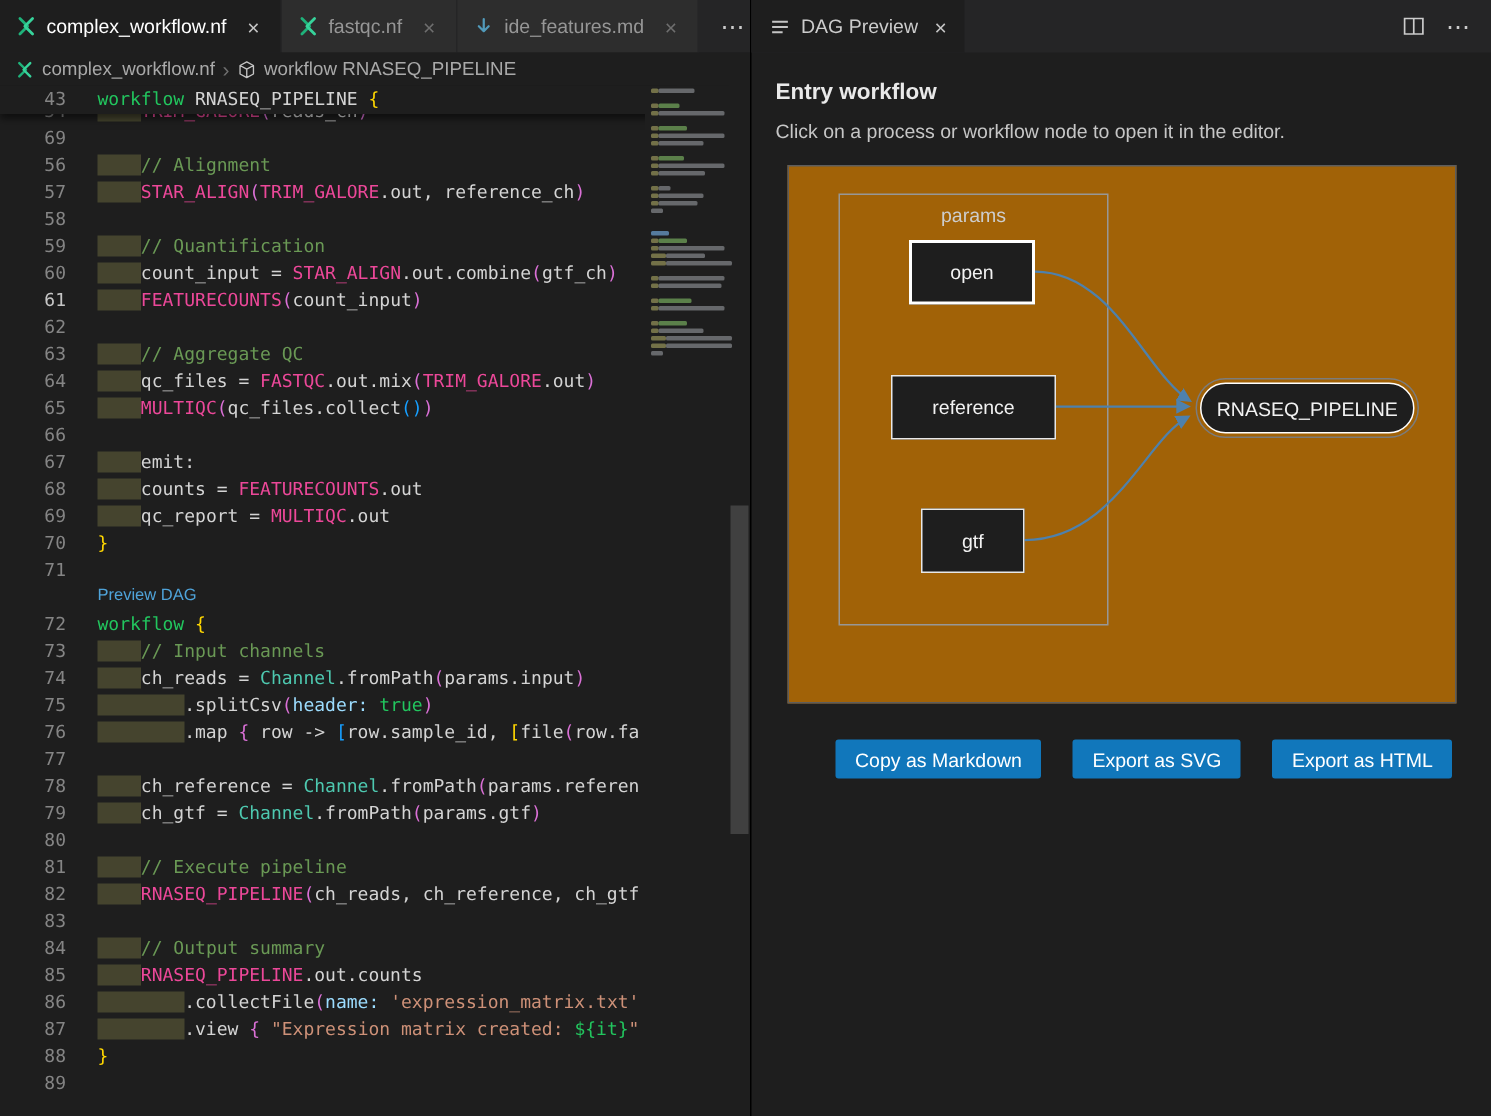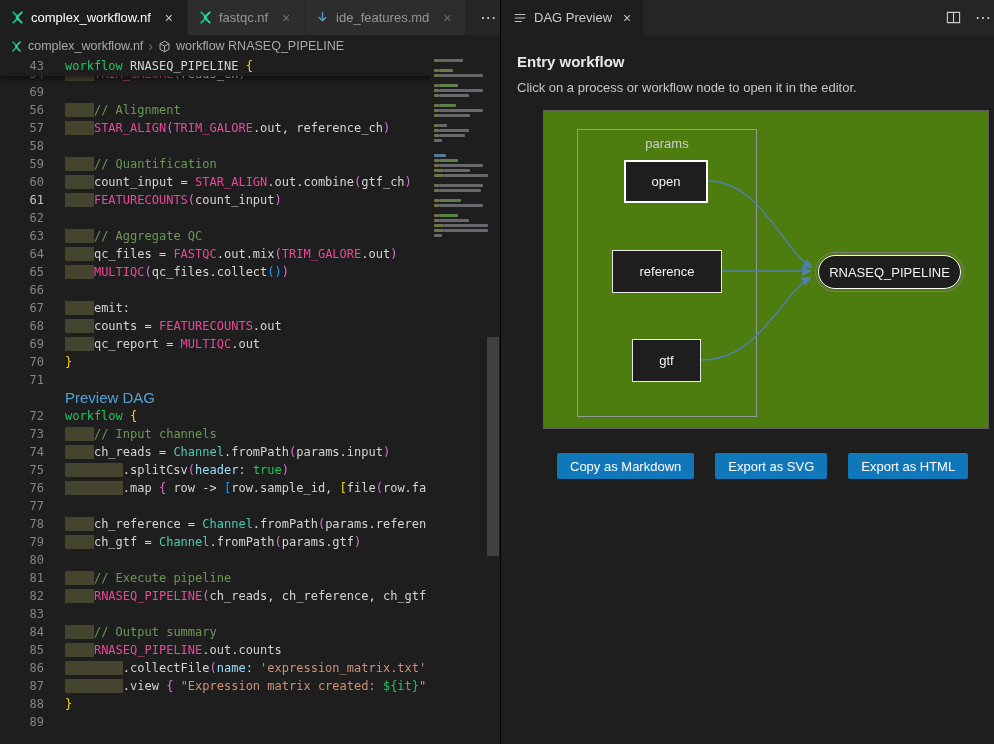--- a/index.html
+++ b/index.html
@@ -22,21 +22,21 @@
   .breadcrumb .sep { color: #6f6f6f; font-size: 14px; }
   .breadcrumb .bicon { display: flex; align-items: center; }
 
   .editor { position: relative; flex: 1; overflow: hidden; background: #1e1e1e; font-family: "DejaVu Sans Mono", monospace; font-size: 12px; line-height: 18px; }
   .code { position: absolute; top: 8px; left: 0; right: 0; }
   .crow { display: flex; height: 18px; white-space: pre; }
   .ln { flex: 0 0 44px; width: 44px; text-align: right; color: #858585; }
   .ln.active { color: #c6c6c6; }
   .txt { padding-left: 21px; white-space: pre; color: #d4d4d4; }
   .ind { background: #45442e; }
-  .codelens { padding-left: 21px; font-family: "Liberation Sans", sans-serif; font-size: 15px; line-height: 17px; color: #4fa3d9; cursor: pointer; }
+  .codelens { padding-left: 21px; font-family: "Liberation Sans", sans-serif; font-size: 11px; line-height: 17px; color: #4fa3d9; cursor: pointer; }
 
   .tk-kw  { color: #22c55e; }
   .tk-ty  { color: #4ec9b0; }
   .tk-cm  { color: #6a9955; }
   .tk-str { color: #ce9178; }
   .tk-pm  { color: #9cdcfe; }
   .tk-b1  { color: #ffd700; }
   .tk-b2  { color: #da70d6; }
   .tk-b3  { color: #179fff; }
   .tk-df  { color: #d4d4d4; }
@@ -55,21 +55,21 @@
   .ptabbar { height: 35px; flex: 0 0 35px; background: #252526; display: flex; align-items: stretch; color: #cccccc; font-size: 13px; }
   .ptab { display: flex; align-items: center; gap: 7px; padding: 0 12px; background: #1e1e1e; cursor: pointer; }
   .ptab .close { color: #c5c5c5; font-size: 14px; margin-left: 4px; }
   .pticons { margin-left: auto; display: flex; align-items: center; gap: 14px; padding-right: 14px; }
   .pticons span { cursor: pointer; display: flex; align-items: center; font-size: 16px; color: #cccccc; }
 
   .pbody { flex: 1; padding: 10px 16px 0 16px; overflow: hidden; }
   .entry { font-size: 15px; font-weight: 700; color: #e9e9e9; margin: 8px 0 10px 0; }
   .desc { font-size: 13px; color: #c6c6c6; margin: 0 0 15px 0; }
 
-  .diagram { position: relative; margin-left: 26px; width: 446px; height: 319px; border: 1px solid #5d5d5d; background: #4d7c0f; }
+  .diagram { position: relative; margin-left: 8px; width: 446px; height: 359px; border: 1px solid #5d5d5d; background: #a16207; }
   .group { position: absolute; left: 33px; top: 18px; width: 180px; height: 288px; border: 1px solid #979797; }
   .group-label { position: absolute; top: 6px; left: 0; width: 100%; text-align: center; color: #cdcdcd; font-size: 13px; }
   .edges { position: absolute; left: 0; top: 0; width: 446px; height: 319px; }
   .node { position: absolute; display: flex; align-items: center; justify-content: center; background: #1e1e1e; color: #f2f2f2; font-size: 13px; cursor: pointer; }
   .nd-input { left: 80px; top: 49px; width: 84px; height: 43px; border: 2px solid #ffffff; }
   .nd-ref   { left: 68px; top: 139px; width: 110px; height: 43px; border: 1.5px solid #e8e8e8; }
   .nd-gtf   { left: 88px; top: 228px; width: 69px; height: 43px; border: 1.5px solid #e8e8e8; }
   .nd-pipe  { left: 274px; top: 144px; width: 143px; height: 34px; border: 1.5px solid #ffffff; border-radius: 17px; outline: 1px solid #7c7c7c; outline-offset: 2px; }
 
   .btnrow { display: flex; gap: 21px; margin: 24px 0 0 40px; }

